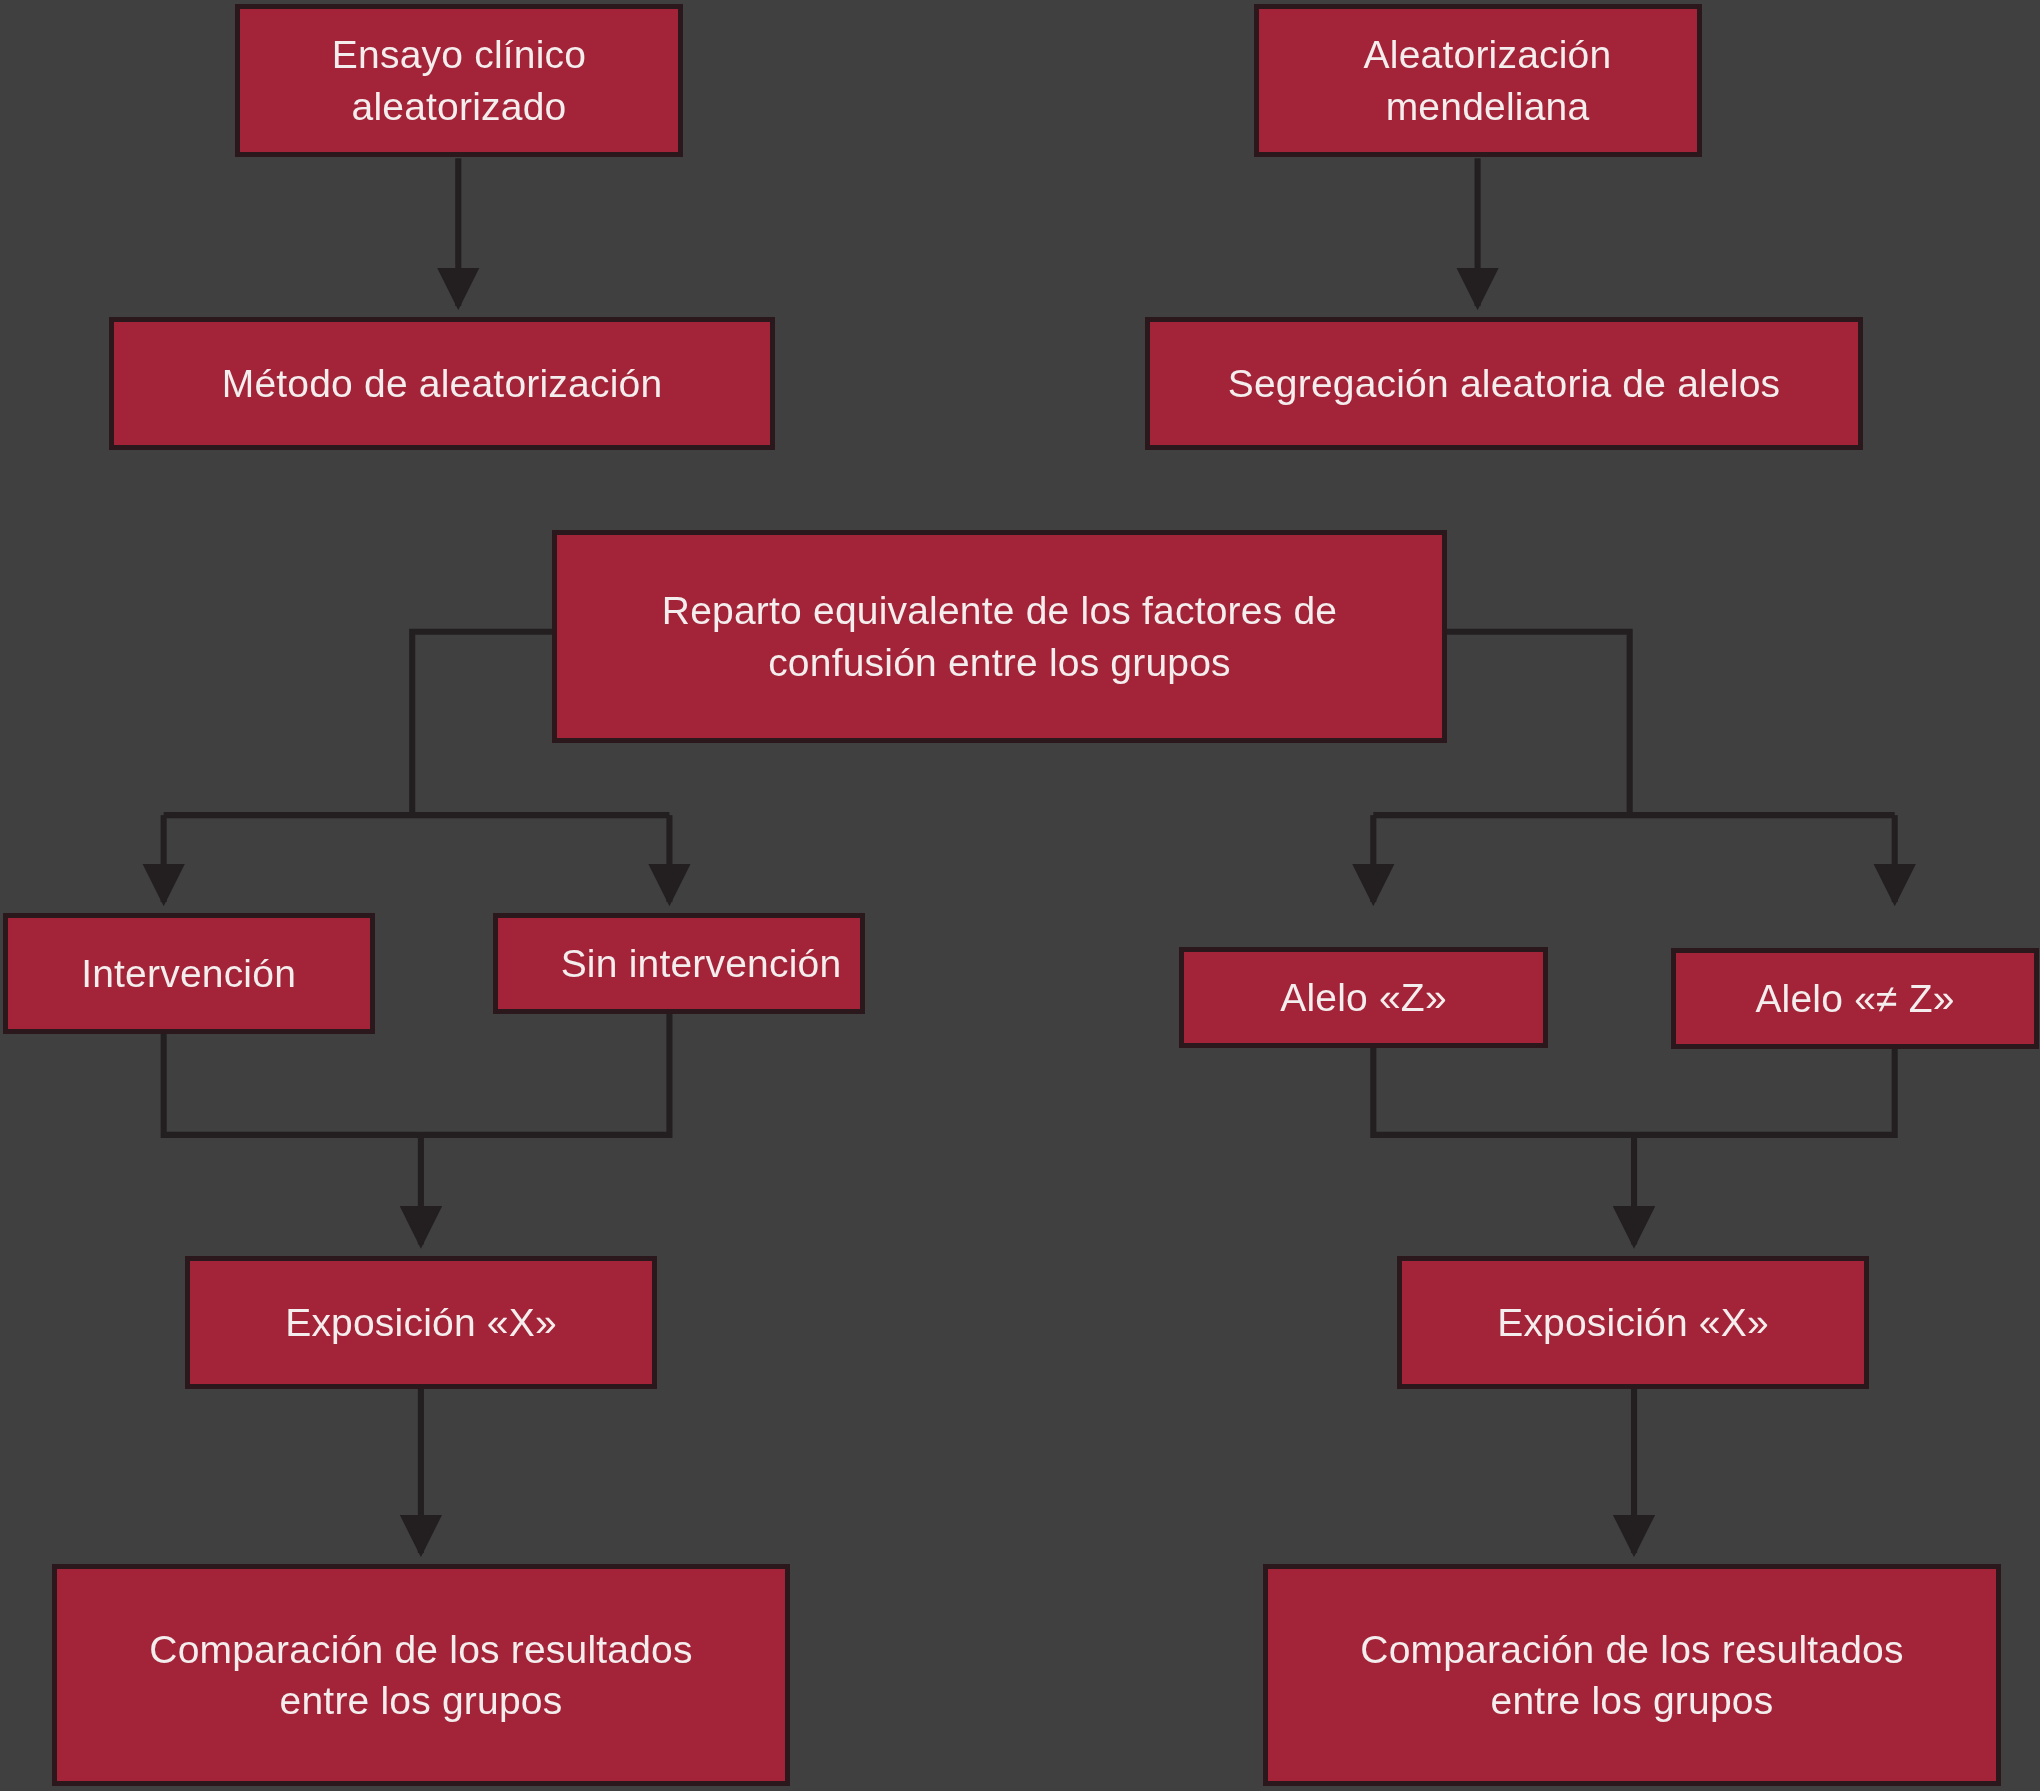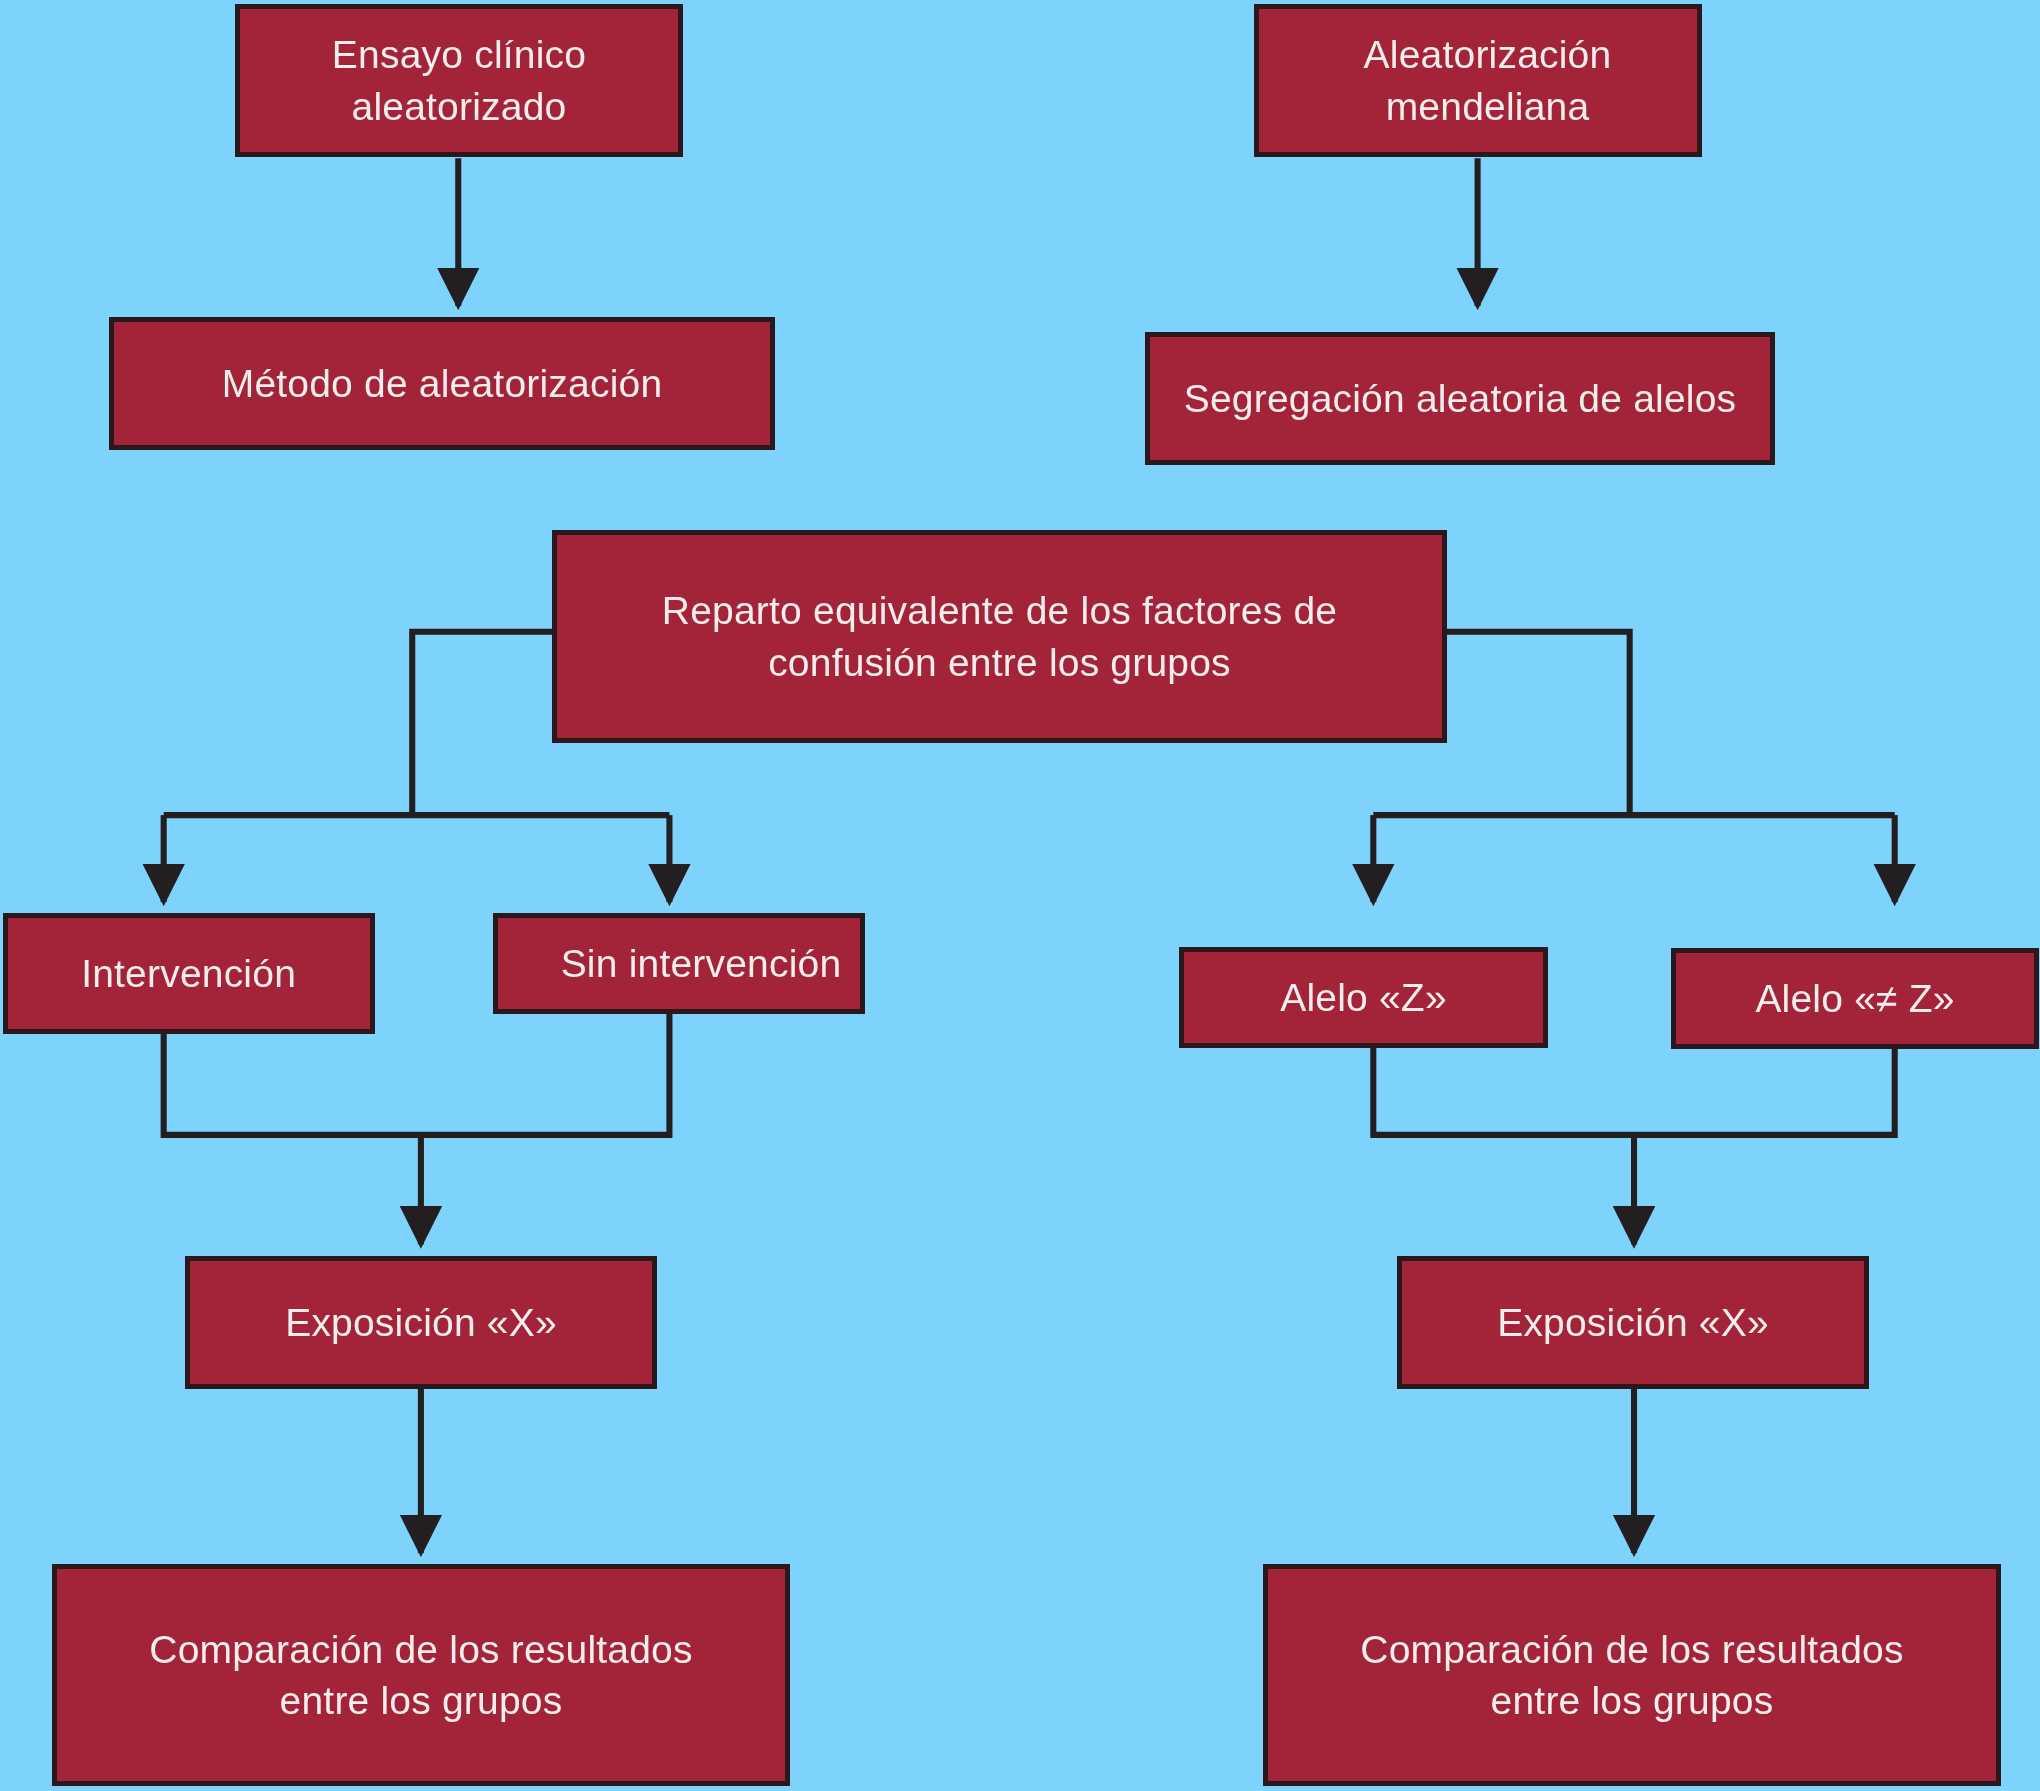--- a/index.html
+++ b/index.html
@@ -4,21 +4,21 @@
 <style>
   html, body {
     margin: 0;
     padding: 0;
     background: #FCFCFC;
   }
   .canvas {
     position: relative;
     width: 2041px;
     height: 1791px;
-    background: #7dd3fc;
+    background: #404040;
     font-family: "Liberation Sans", "DejaVu Sans", sans-serif;
     overflow: hidden;
   }
   .connectors {
     position: absolute;
     left: 0; top: 0;
     width: 2041px;
     height: 1791px;
     pointer-events: none;
   }
@@ -35,21 +35,21 @@
     font-size: 39px;
     line-height: 1.32;
     letter-spacing: 0.2px;
   }
   .node .txt { display: inline-block; padding: 0 12px; }
 
   
   #n-ensayo        { left: 235px;  top: 4.3px;    width: 448px;  height: 153px; }
   #n-mendeliana    { left: 1254px; top: 4.3px;    width: 448px;  height: 153px; padding-left: 19px; }
   #n-metodo        { left: 109px;  top: 317px;  width: 666px;  height: 133px; }
-  #n-segregacion   { left: 1145px; top: 332px;  width: 630px;  height: 133px; text-align: center; }
+  #n-segregacion   { left: 1145px; top: 317px;  width: 718px;  height: 133px; text-align: center; }
   #n-reparto       { left: 552px;  top: 530px;  width: 895px; height: 213px; }
   #n-intervencion  { left: 2.6px;    top: 913px; width: 372px;  height: 121px; }
   #n-sin-interv    { left: 493px;  top: 913px; width: 372px;  height: 101px; padding-left: 44px; }
   #n-alelo-z       { left: 1179px; top: 947px; width: 369px;  height: 101px; }
   #n-alelo-no-z    { left: 1671px; top: 913px; width: 368px;  height: 101px; margin-top: 35px; }
   #n-exposicion-l  { left: 185px;  top: 1256px; width: 472px;  height: 133px; }
   #n-exposicion-r  { left: 1397px; top: 1256px; width: 472px;  height: 133px; }
   #n-comparacion-l { left: 52px;   top: 1564px; width: 738px;  height: 222px; }
   #n-comparacion-r { left: 1263px; top: 1564px; width: 738px;  height: 222px; }
   #n-reparto .txt       { max-width: 826px; }

